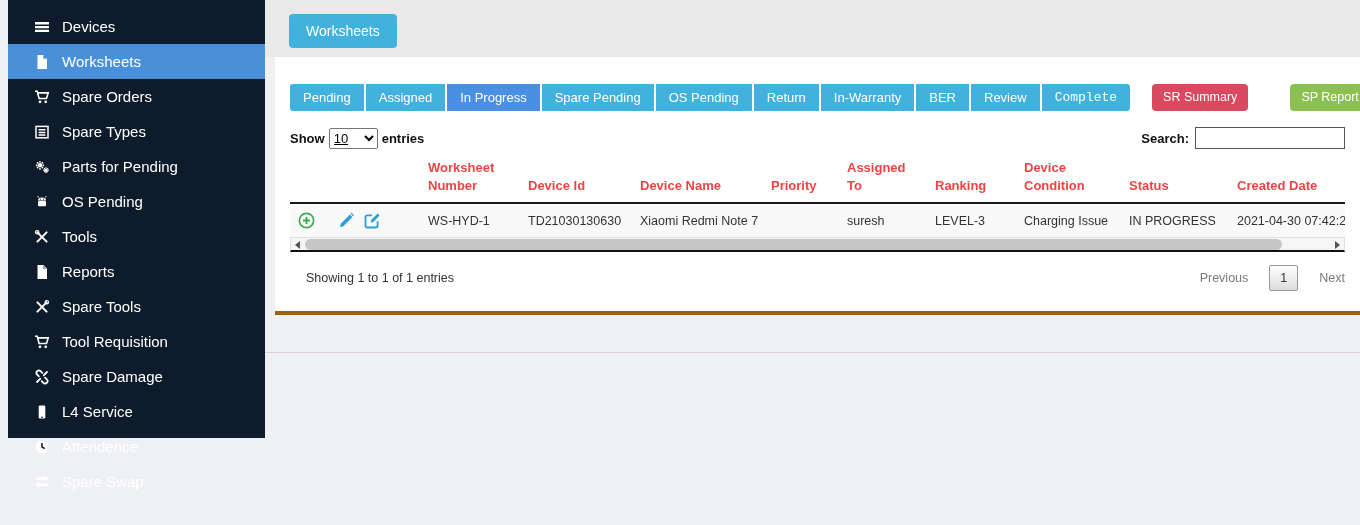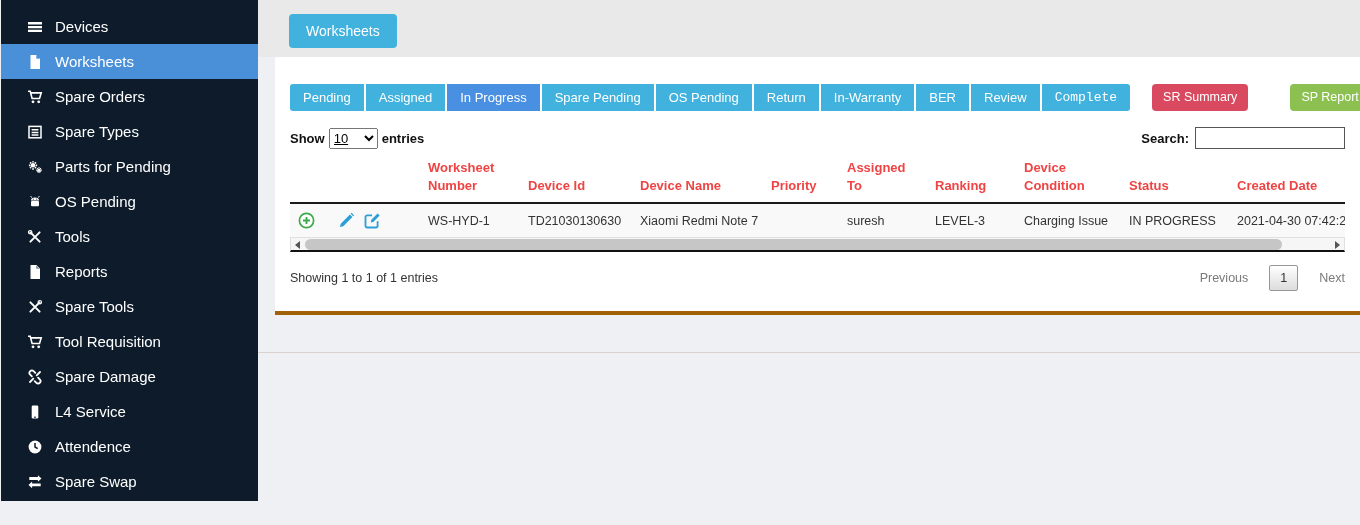--- a/index.html
+++ b/index.html
@@ -1,21 +1,21 @@
 <!DOCTYPE html>
 <html><head>
 <meta charset="utf-8">
 <style>
   * { margin:0; padding:0; box-sizing:border-box; }
   html,body { width:1360px; height:525px; }
   body { font-family:"Liberation Sans", sans-serif; background:#eef0f4; overflow:hidden; }
   .app { position:relative; width:1360px; height:525px; }
 
   
-  .sidebar { position:absolute; left:1px; top:0; width:257px; height:501px; background:#0d1b2a; padding-top:9px; z-index:2; }
+  .sidebar { position:absolute; left:8px; top:0; width:257px; height:438px; background:#0d1b2a; padding-top:9px; z-index:2; }
   .side-item { display:flex; align-items:center; height:35px; padding-left:25px; color:#fff; font-size:15px; cursor:pointer; }
   .side-item.active { background:#4a90d9; }
   .sicon { width:18px; height:16px; margin-right:11px; display:inline-flex; align-items:center; justify-content:center; flex:0 0 18px; }
   .sicon svg { width:16px; height:16px; }
 
   
   .main { position:absolute; left:257px; top:0; right:0; height:525px; }
   .topbar { height:57px; background:#e9e9e9; }
   .page-btn { display:inline-block; margin:14px 0 0 32px; background:#41b1dd; color:#fff; font-size:14px; border:none; border-radius:4px; padding:9px 17px; cursor:pointer; }
 
@@ -45,21 +45,21 @@
   .ricon { width:17px; height:17px; display:inline-block; cursor:pointer; }
   .ricon svg { width:17px; height:17px; }
   .gap1 { margin-right:23px; } .gap2 { margin-right:9px; }
 
   .hscroll { position:relative; height:15px; background:#f6f6f6; border:1px solid #e0e0e0; border-bottom:2px solid #111; }
   .hthumb { position:absolute; top:1px; left:14px; right:62px; height:11px; background:#c6c6c6; border-radius:6px; }
   .arr { position:absolute; top:3px; width:0; height:0; border-top:4px solid transparent; border-bottom:4px solid transparent; }
   .arr-left { left:4px; border-right:5px solid #555; }
   .arr-right { right:4px; border-left:5px solid #555; }
 
-  .foot { display:flex; justify-content:space-between; align-items:center; margin-top:13px; }
+  .foot { display:flex; justify-content:space-between; align-items:center; margin-top:13px;margin-left:16px; }
   .info { font-size:12.5px; color:#333; }
   .pager { display:flex; align-items:center; font-size:12.5px; color:#7a7a7a;gap:12px; }
   .page-link { cursor:pointer; }
   .page-num { display:inline-block; min-width:29px; height:26px; line-height:24px; text-align:center; margin:0 9px; border:1px solid #979797; border-radius:2px; background:linear-gradient(#ffffff,#dcdcdc); color:#333; cursor:pointer; }
 
   .divider { margin-top:37px; border-top:1px solid #dcd1d1; height:0; }
 </style>
 </head>
 <body>
 

